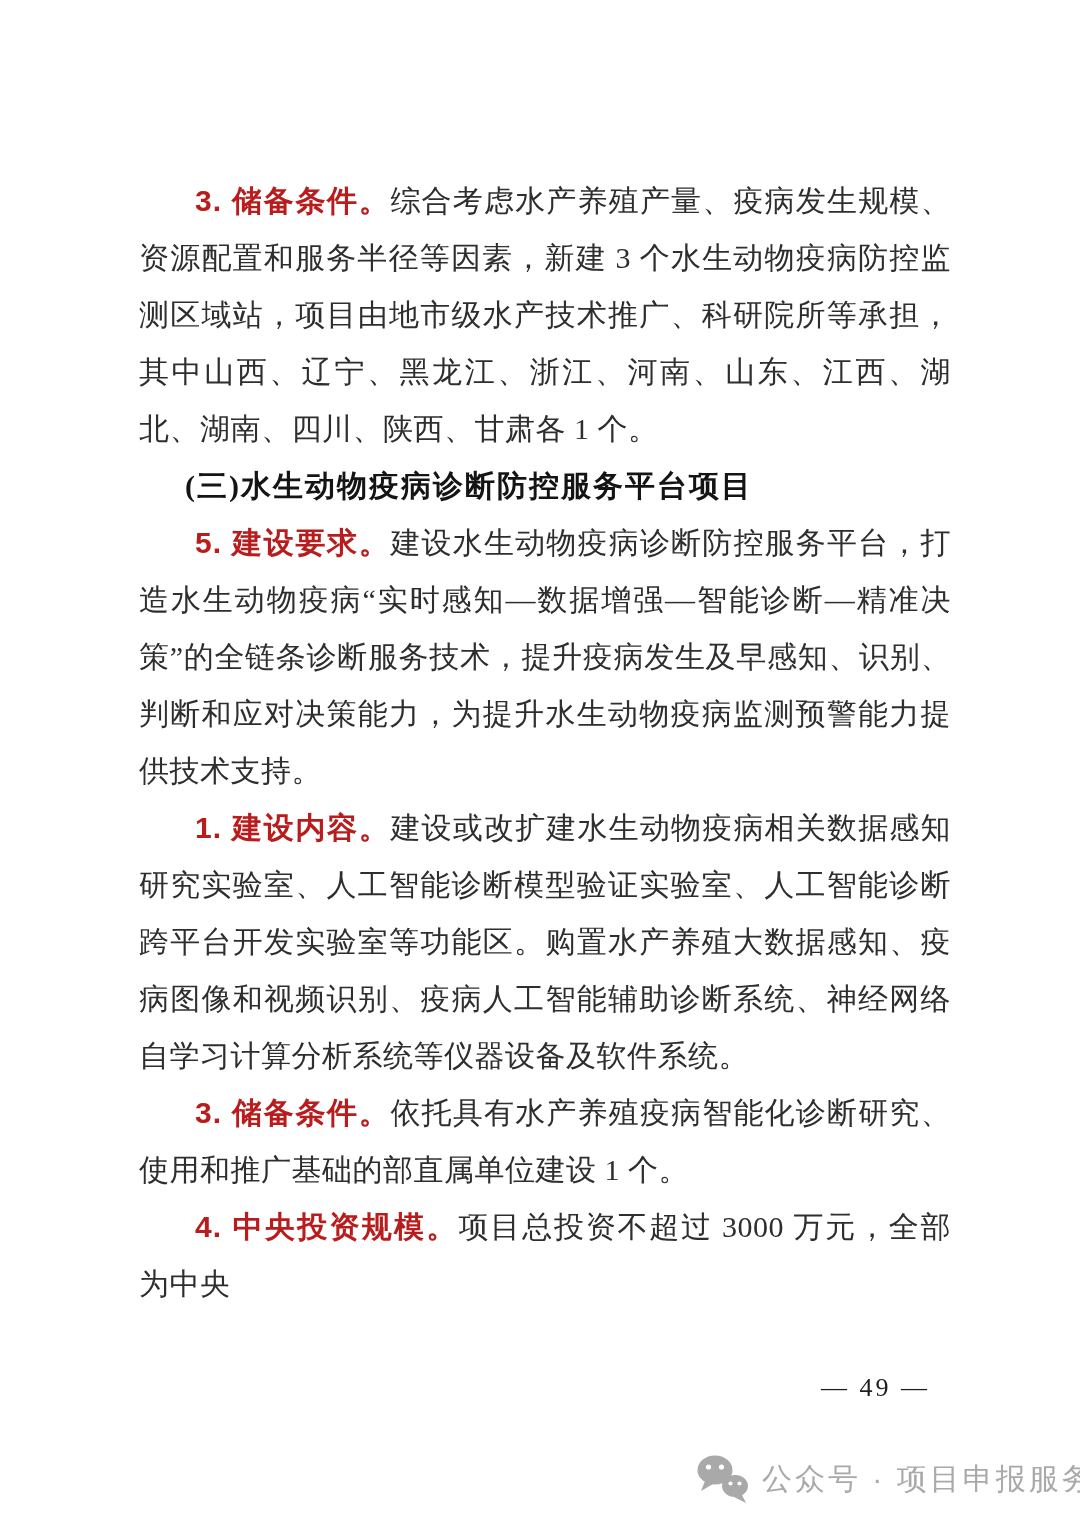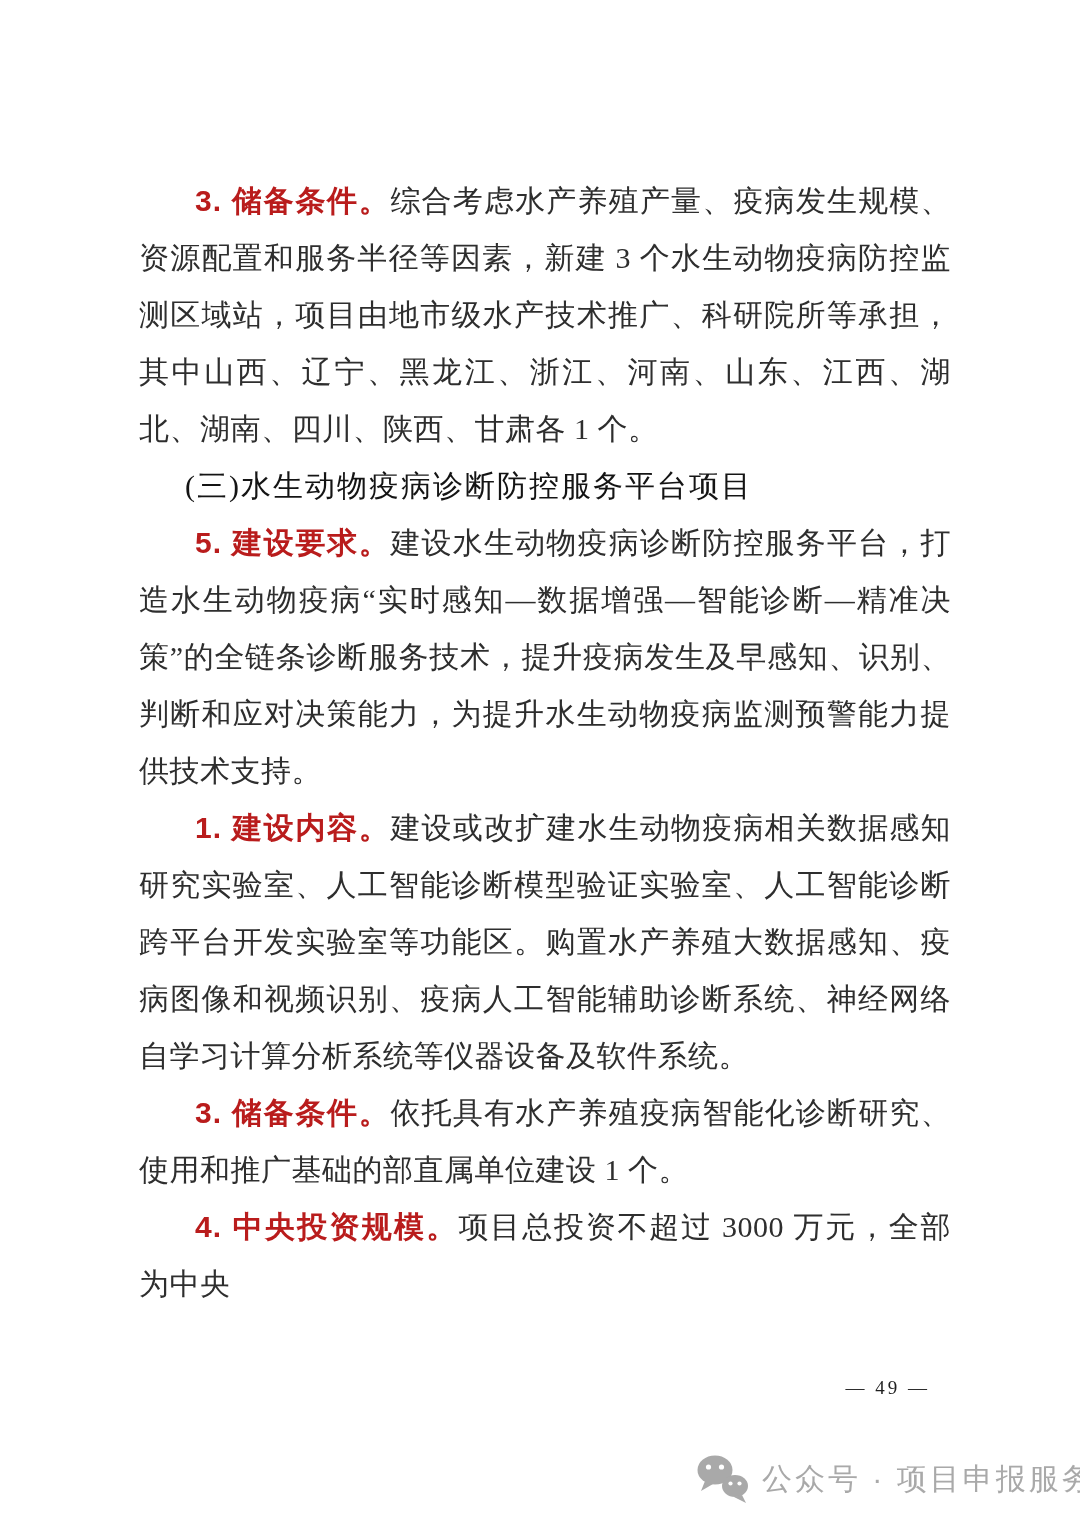--- a/index.html
+++ b/index.html
@@ -29,29 +29,29 @@
   }
   .lead {
     font-weight: 700;
     color: #b91c1c;
     font-family: "Liberation Sans", "DejaVu Sans", sans-serif;
     letter-spacing: 1px;
   }
   .heading {
     margin: 0;
     text-indent: 46px;
-    font-weight: 400;
+    font-weight: 700;
     color: #141414;
     letter-spacing: 2px;
   }
   .page-number {
     position: absolute;
     top: 1368px;
     right: 150px;
-    font-size: 19px;
+    font-size: 26px;
     line-height: 40px;
     color: #1f1f1f;
     letter-spacing: 3px;
   }
   .footer-badge {
     position: absolute;
     left: 696px;
     top: 1454px;
     display: flex;
     align-items: center;

